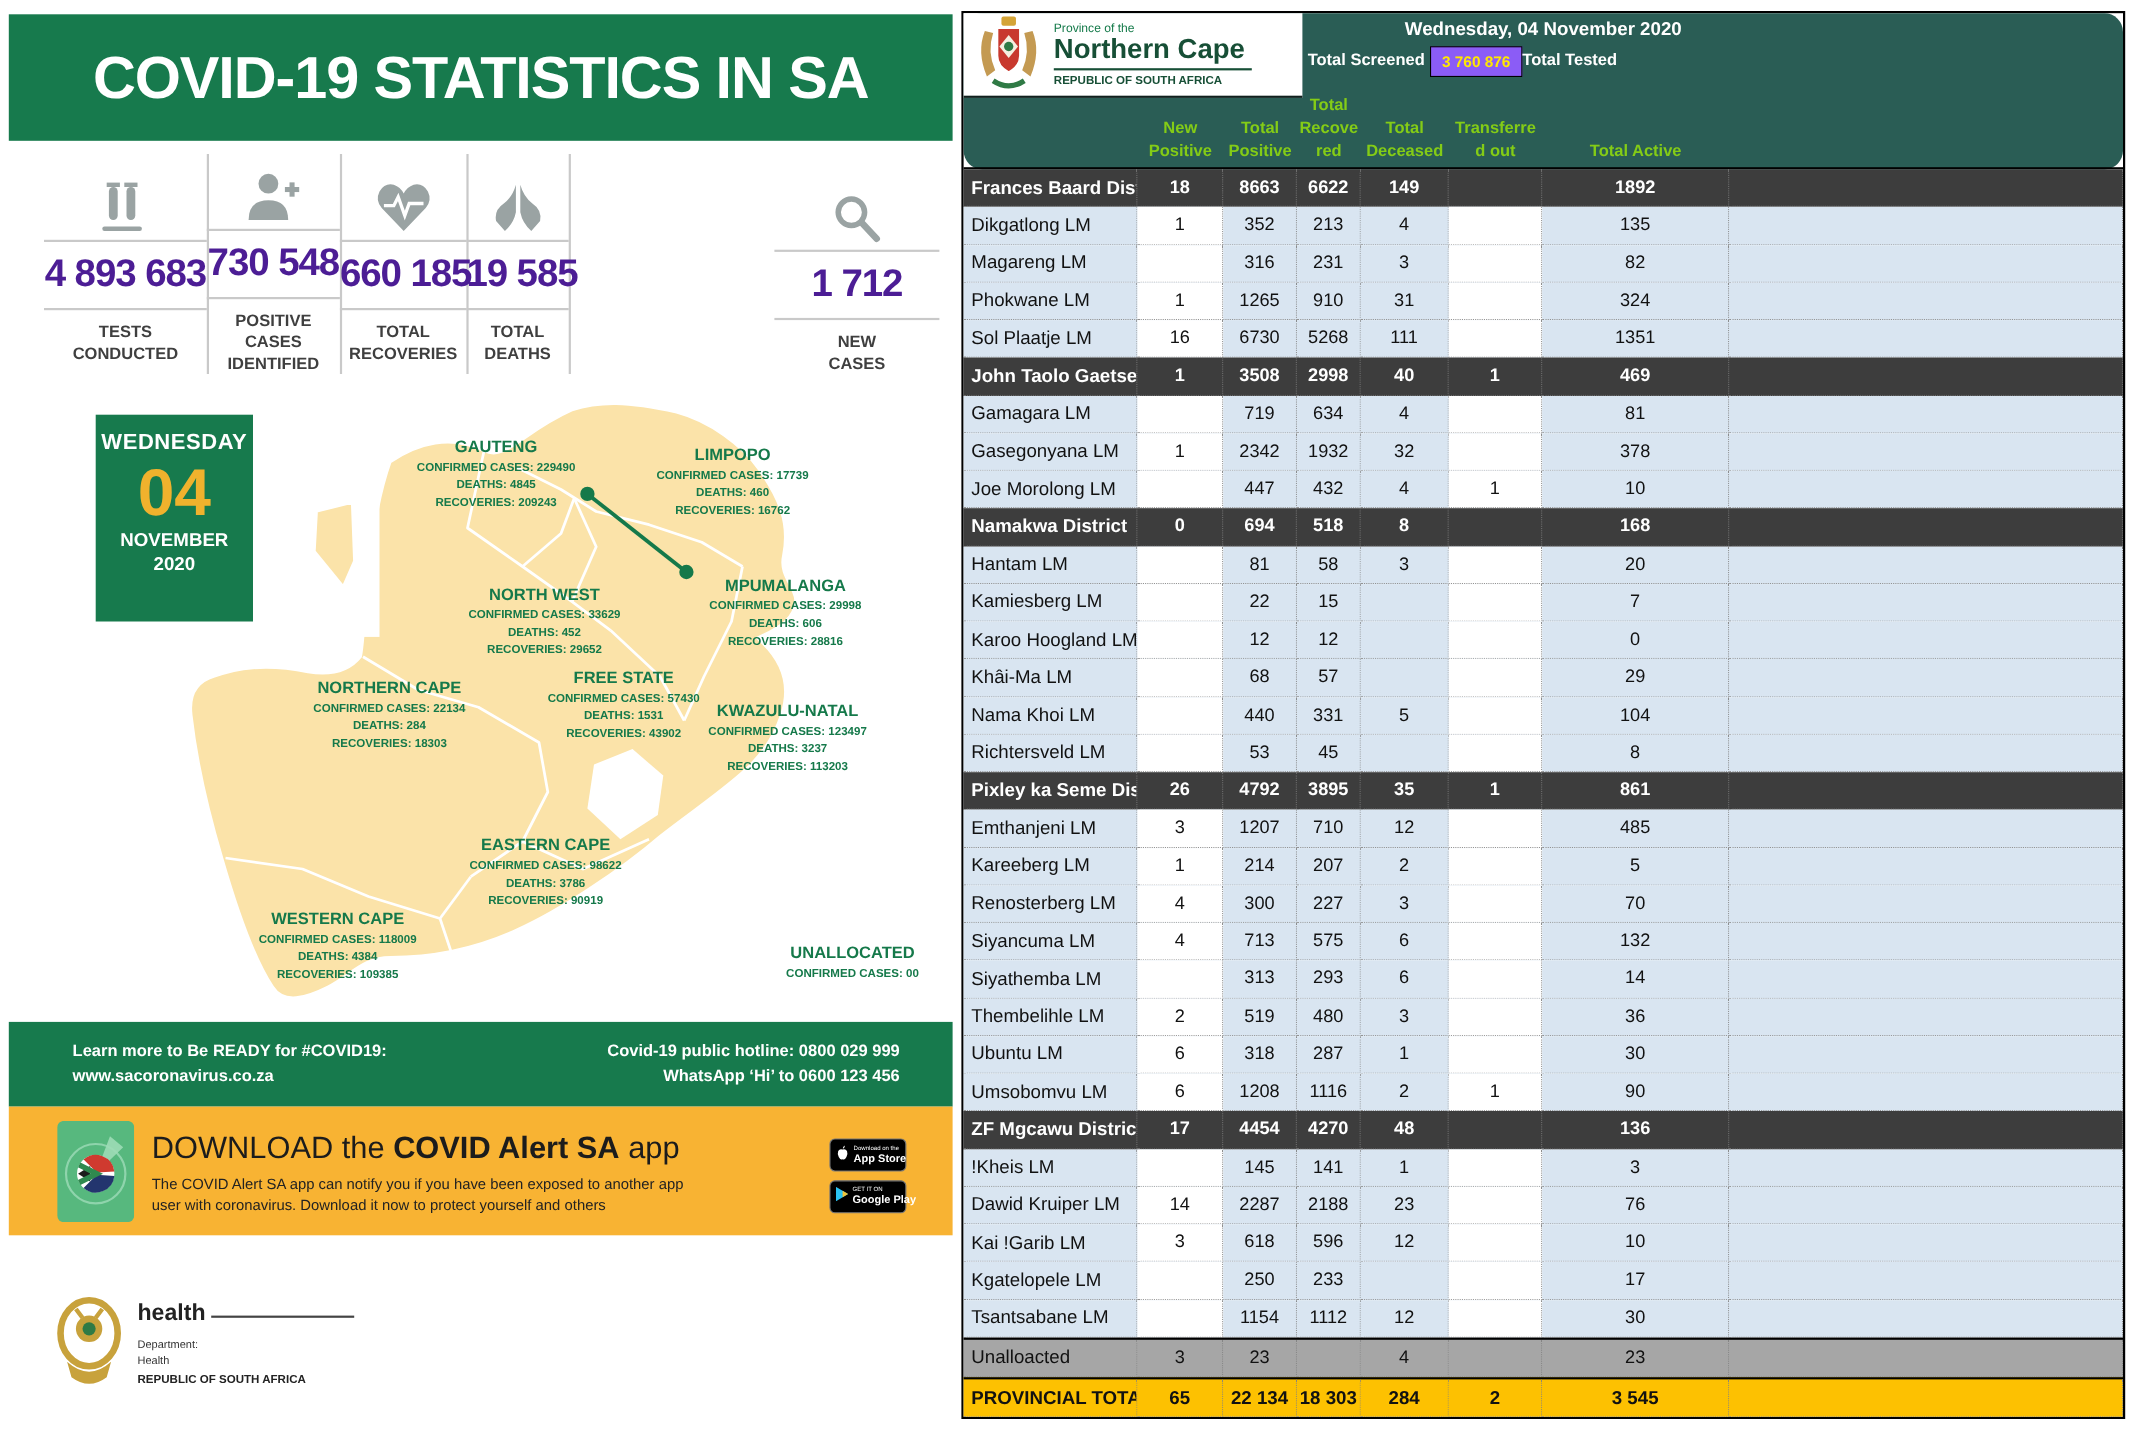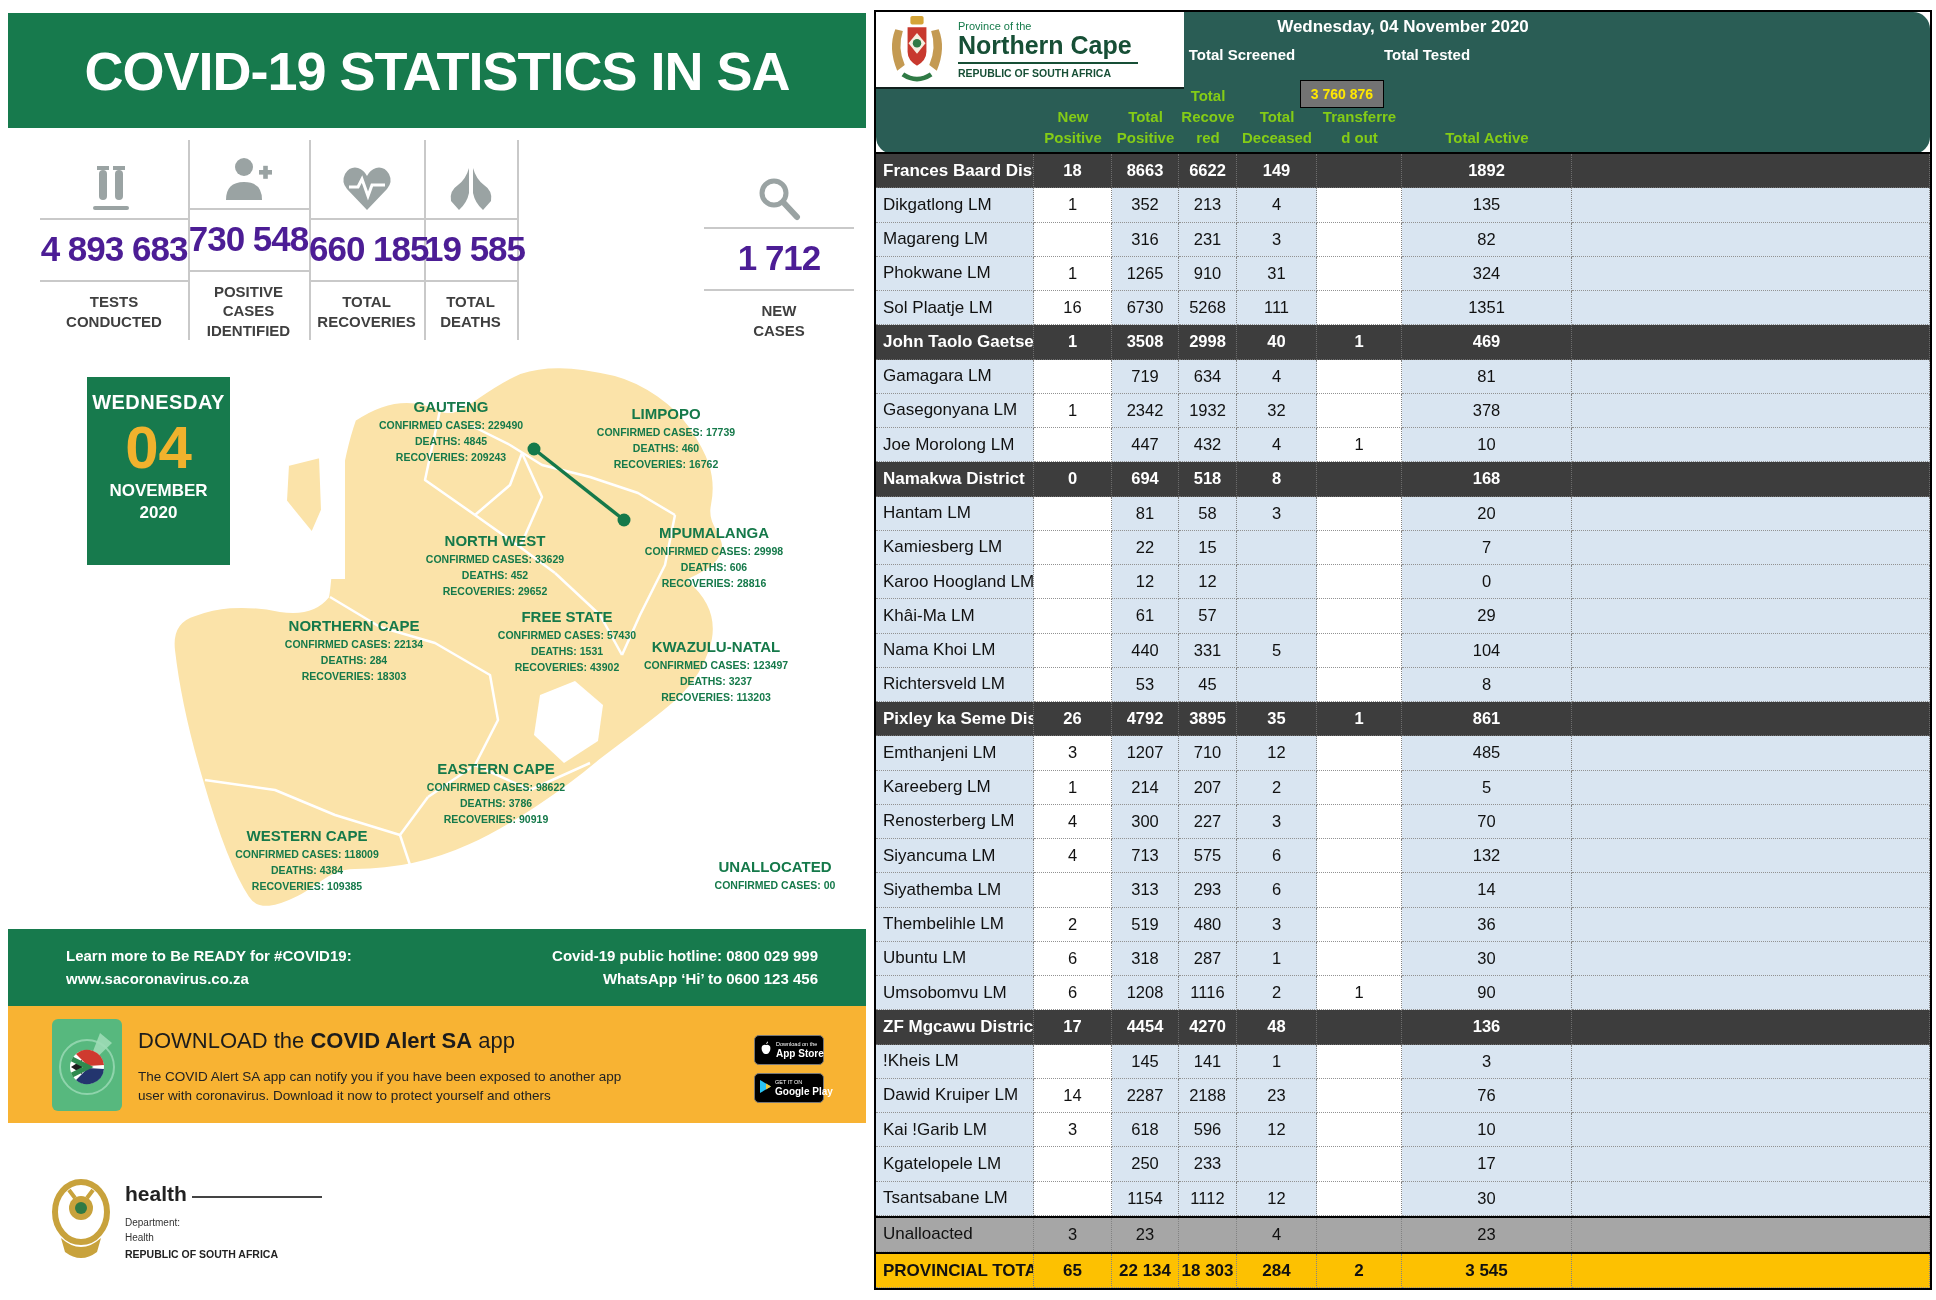--- a/index.html
+++ b/index.html
@@ -30,21 +30,21 @@
   .db-year{font-size:17px;font-weight:bold;margin-top:2px;}
   .map-svg{left:170px;top:365px;}
   .prov{position:absolute;width:200px;text-align:center;color:#15794a;}
   .pname{font-size:15px;font-weight:bold;margin-bottom:3px;}
   .pline{font-size:10.5px;font-weight:bold;line-height:1.5;}
   .footer-bar{left:8px;top:929px;width:858px;height:77px;background:#177a4d;color:#fff;}
   .fb-left{position:absolute;left:58px;top:15px;font-size:15px;font-weight:bold;line-height:1.55;}
   .fb-right{position:absolute;right:48px;top:15px;font-size:15px;font-weight:bold;line-height:1.55;text-align:right;}
   .app-banner{left:8px;top:1006px;width:858px;height:117px;background:#f8b333;}
   .app-icon{position:absolute;left:44px;top:13px;}
-  .ab-title{position:absolute;left:130px;top:22px;font-size:22px;color:#1c1c1c;}
+  .ab-title{position:absolute;left:130px;top:22px;font-size:28px;color:#1c1c1c;}
   .ab-title b{font-weight:bold;}
   .ab-desc{position:absolute;left:130px;top:62px;font-size:13.5px;color:#222;line-height:1.4;}
   .badge{position:absolute;left:746px;width:70px;height:30px;background:#000;border-radius:5px;
     border:1px solid #777;color:#fff;display:flex;align-items:center;padding:2px 5px;gap:4px;box-sizing:border-box;}
   .badge-as{top:29px;} .badge-gp{top:67px;}
   .badge-txt{display:flex;flex-direction:column;line-height:1.1;}
   .badge-small{font-size:5.5px;} .badge-big{font-size:10px;font-weight:bold;white-space:nowrap;}
   .health-crest{left:50px;top:1176px;}
   .hl-name{left:125px;top:1182px;font-size:21px;font-weight:bold;color:#222;}
   .hl-line{left:192px;top:1196px;width:130px;height:1.5px;background:#444;}
@@ -56,22 +56,22 @@
   .rheader{position:absolute;top:0;left:0;right:0;height:142px;background:#2a5d55;border-radius:17px;}
   .nc-logo-box{position:absolute;left:0;top:0;width:308px;height:77px;background:#fff;
     display:flex;align-items:center;padding:4px 8px;gap:8px;box-sizing:border-box;border-bottom:2px solid #10201d;}
   .nc-l1{font-size:11px;color:#157a4a;}
   .nc-l2{font-size:25px;font-weight:bold;color:#174f36;line-height:1.05;}
   .nc-rule{width:180px;height:2px;background:#174f36;margin:3px 0;}
   .nc-l3{font-size:10.5px;font-weight:bold;color:#174f36;}
   .r-date{position:absolute;left:0;right:0;top:5px;text-align:center;color:#fff;font-weight:bold;font-size:17px;}
   .r-screened{position:absolute;left:0;right:0;top:30px;height:28px;}
   .rs-label1{position:absolute;left:310px;width:112px;text-align:center;color:#fff;font-weight:bold;font-size:15px;top:4px;}
-  .rs-box1{position:absolute;left:424px;top:0;width:82px;height:26px;background:#737373;color:#ffe800;
-    font-size:14px;font-weight:bold;display:flex;align-items:center;justify-content:center;border:1px solid #000;margin-top:38px;}
+  .rs-box1{position:absolute;left:424px;top:0;width:82px;height:26px;background:#8b5cf6;color:#ffe800;
+    font-size:14px;font-weight:bold;display:flex;align-items:center;justify-content:center;border:1px solid #000;}
   .rs-label2{position:absolute;left:496px;width:110px;text-align:center;color:#fff;font-weight:bold;font-size:15px;top:4px;}
   .rs-box2{position:absolute;left:574px;right:6px;top:0;height:26px;background:#161616;color:#ffe800;
     font-size:14.5px;font-weight:bold;display:flex;align-items:center;padding-left:88px;border:1px solid #000;box-sizing:border-box;}
   .r-cols{position:absolute;left:0;right:0;bottom:0;height:72px;display:flex;align-items:flex-end;
     border-bottom:2px solid #000;box-sizing:border-box;}
   .hcell{text-align:center;color:#84cc16;font-weight:bold;font-size:15px;line-height:1.4;padding-bottom:4px;
     box-sizing:border-box;overflow-wrap:anywhere;}
   .r-body{position:absolute;top:142px;bottom:0;left:0;right:0;display:flex;flex-direction:column;}
   .trow{flex:1;display:flex;min-height:0;}
   .tcell{border-right:1px dotted #828282;border-bottom:1px dotted #929292;display:flex;align-items:center;
@@ -506,21 +506,21 @@
           <div class="tcell c2">12</div>
           <div class="tcell c3">12</div>
           <div class="tcell c4"></div>
           <div class="tcell c5"></div>
           <div class="tcell c6">0</div>
           <div class="tcell c7"></div>
         </div>
         <div class="trow lm">
           <div class="tcell c0">Khâi-Ma LM</div>
           <div class="tcell c1"></div>
-          <div class="tcell c2">61</div>
+          <div class="tcell c2">68</div>
           <div class="tcell c3">57</div>
           <div class="tcell c4"></div>
           <div class="tcell c5"></div>
           <div class="tcell c6">29</div>
           <div class="tcell c7"></div>
         </div>
         <div class="trow lm">
           <div class="tcell c0">Nama Khoi LM</div>
           <div class="tcell c1"></div>
           <div class="tcell c2">440</div>

